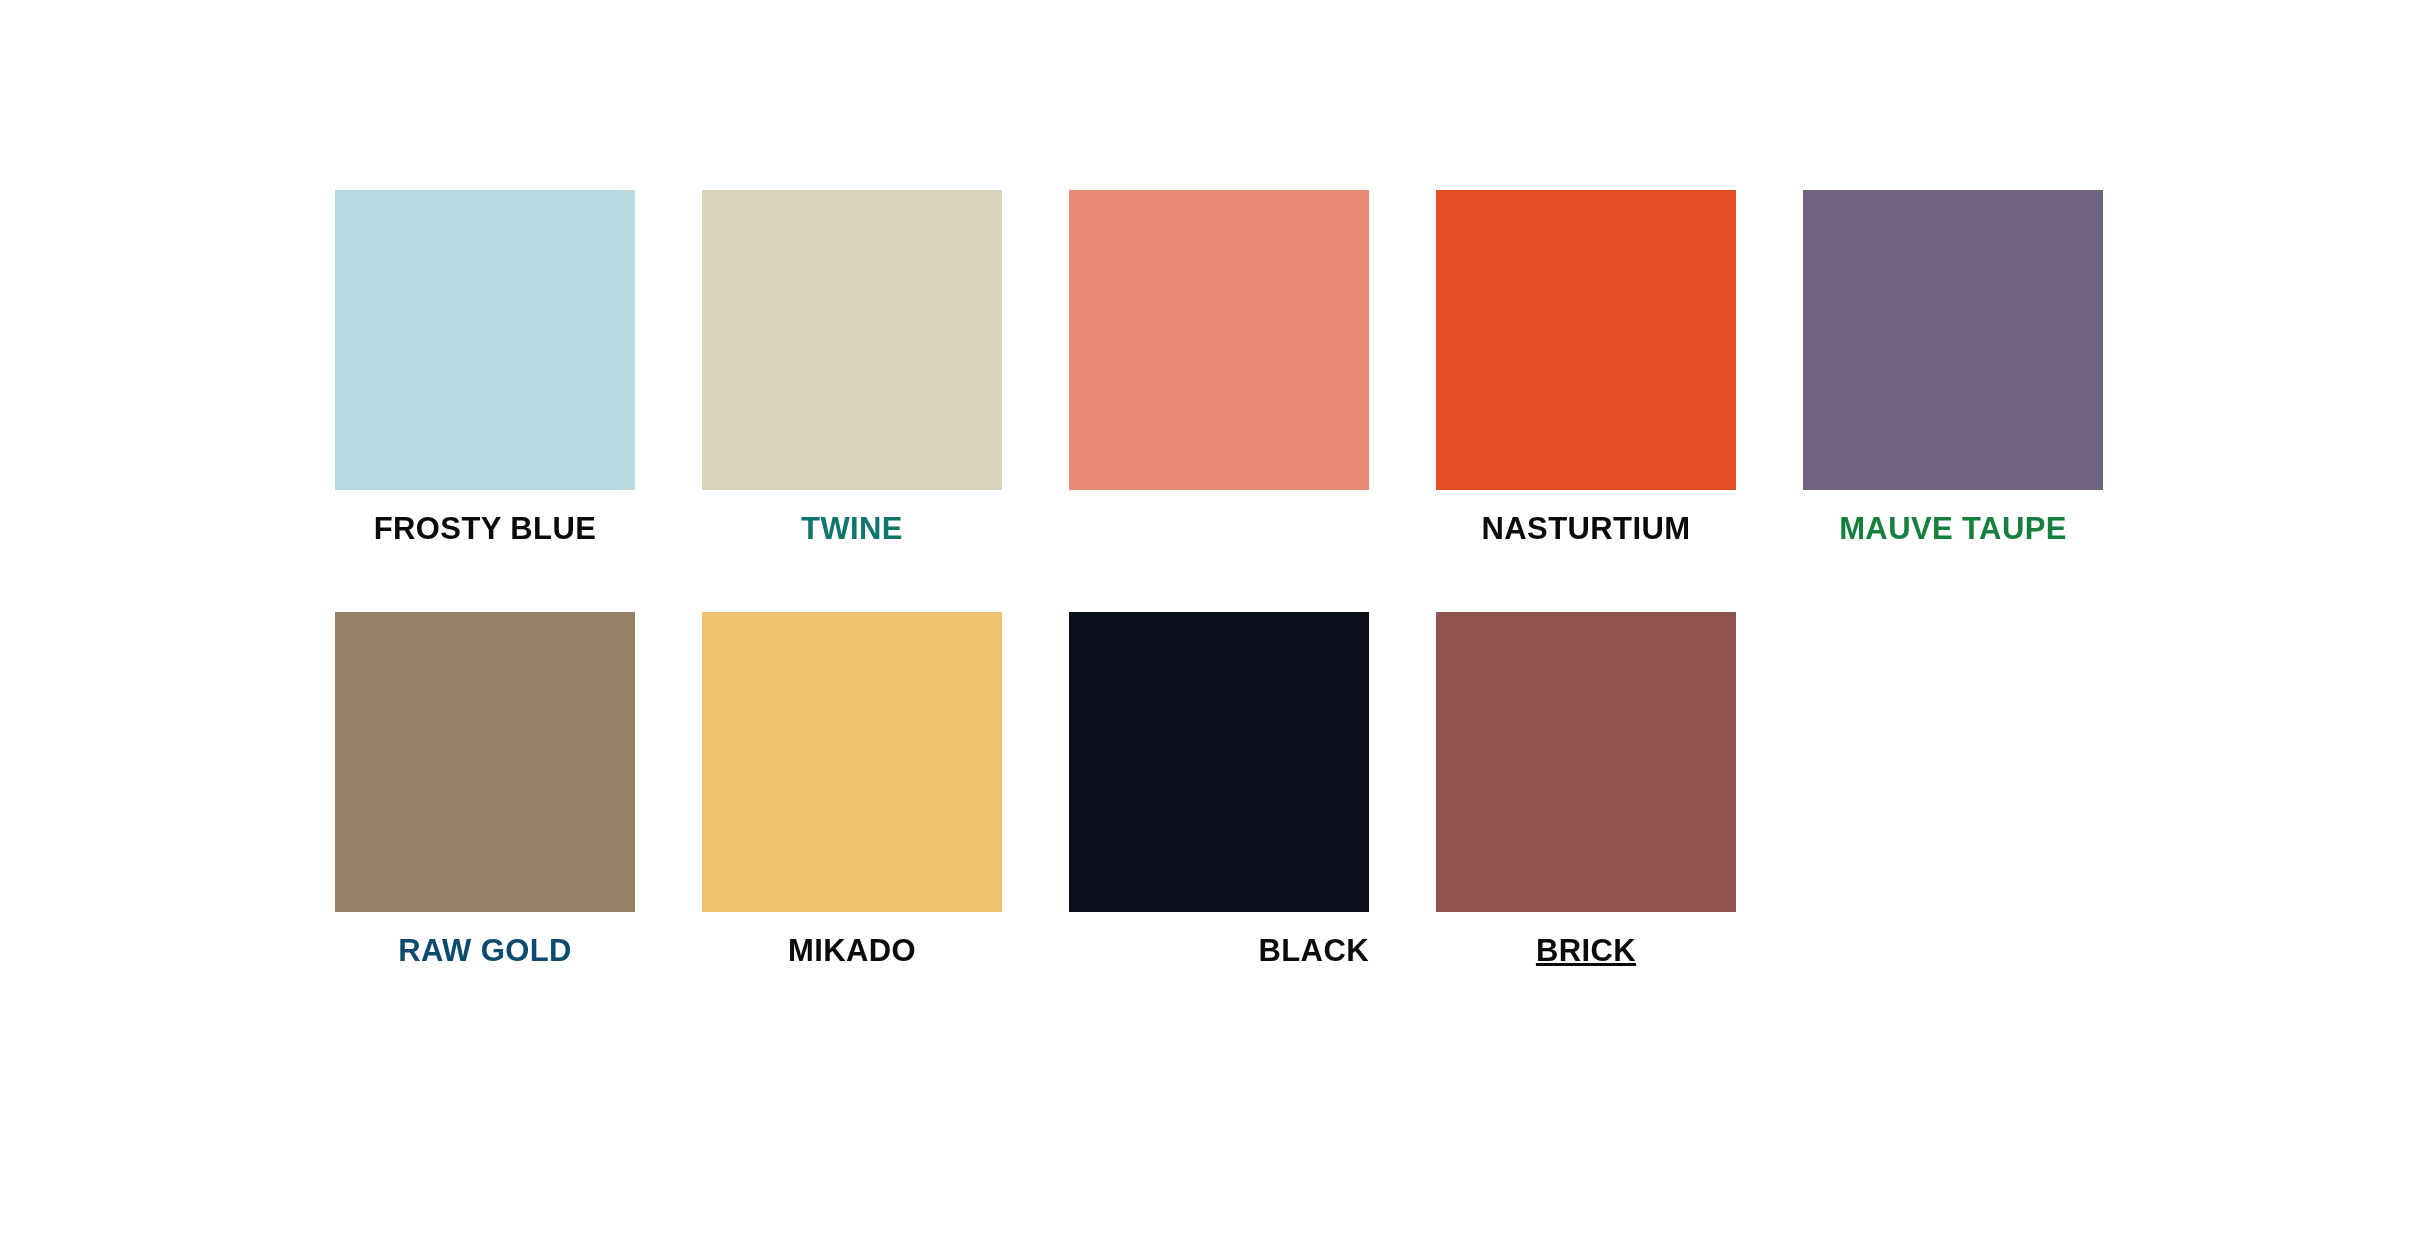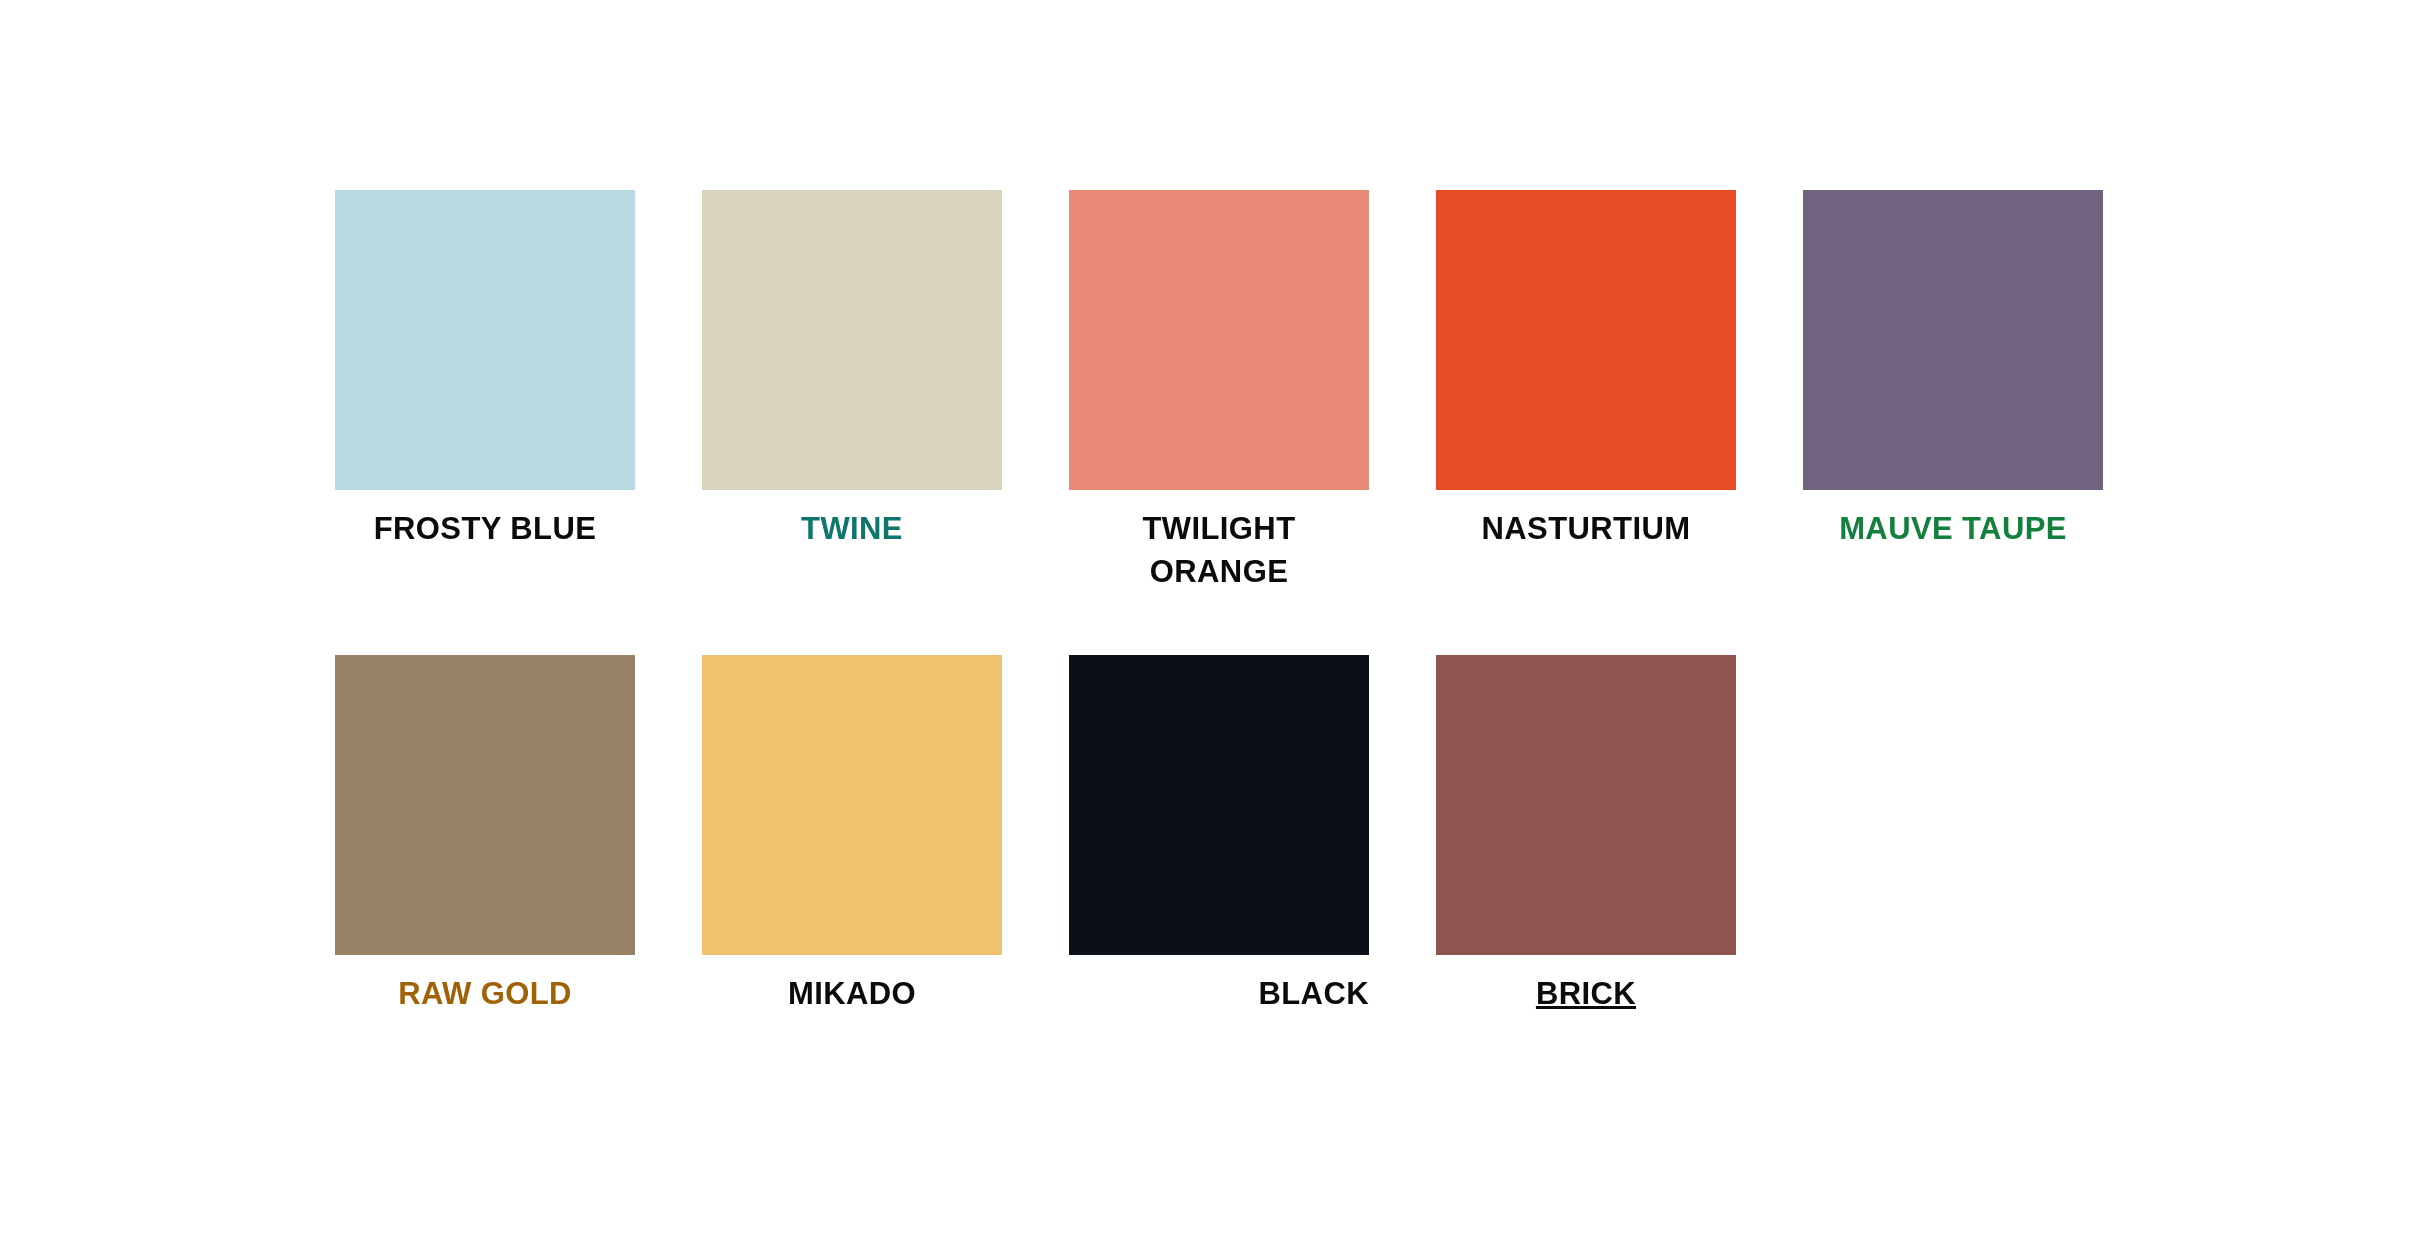--- a/index.html
+++ b/index.html
@@ -79,41 +79,39 @@
         <div class="swatch-label" style="color: rgb(11, 11, 11);">FROSTY BLUE</div>
       </div>
 
       <div class="swatch-card">
         <div class="swatch-chip" style="background-color: rgb(216, 211, 189);"></div>
         <div class="swatch-label" style="color: #0f766e;">TWINE</div>
       </div>
 
       <div class="swatch-card">
         <div class="swatch-chip" style="background-color: rgb(232, 138, 118);"></div>
-        <div class="swatch-label" style="color: rgb(11, 11, 11);">TWILIGHT
-ORANGE</div>
       </div>
 
       <div class="swatch-card">
         <div class="swatch-chip" style="background-color: rgb(229, 77, 38);"></div>
         <div class="swatch-label" style="color: rgb(11, 11, 11);">NASTURTIUM</div>
       </div>
 
       <div class="swatch-card">
         <div class="swatch-chip" style="background-color: rgb(111, 99, 128);"></div>
         <div class="swatch-label" style="color: #15803d;">MAUVE TAUPE</div>
       </div>
 
     </div>
 
     <div class="palette-row">
 
       <div class="swatch-card">
         <div class="swatch-chip" style="background-color: rgb(151, 129, 103);"></div>
-        <div class="swatch-label" style="color: #a16207;">RAW GOLD</div>
+        <div class="swatch-label" style="color: #0c4a6e;">RAW GOLD</div>
       </div>
 
       <div class="swatch-card">
         <div class="swatch-chip" style="background-color: rgb(238, 194, 111);"></div>
         <div class="swatch-label" style="color: rgb(11, 11, 11);">MIKADO</div>
       </div>
 
       <div class="swatch-card">
         <div class="swatch-chip" style="background-color: rgb(10, 15, 25);"></div>
         <div class="swatch-label" style="color: rgb(11, 11, 11); text-align: right;">BLACK</div>

